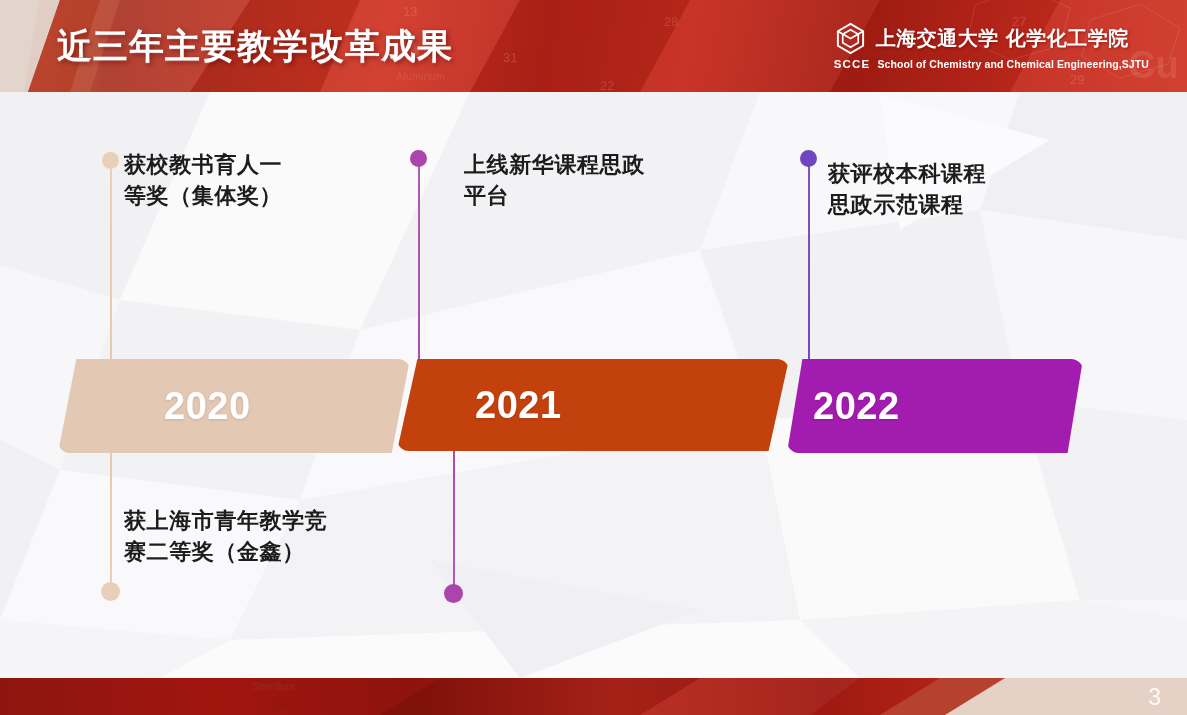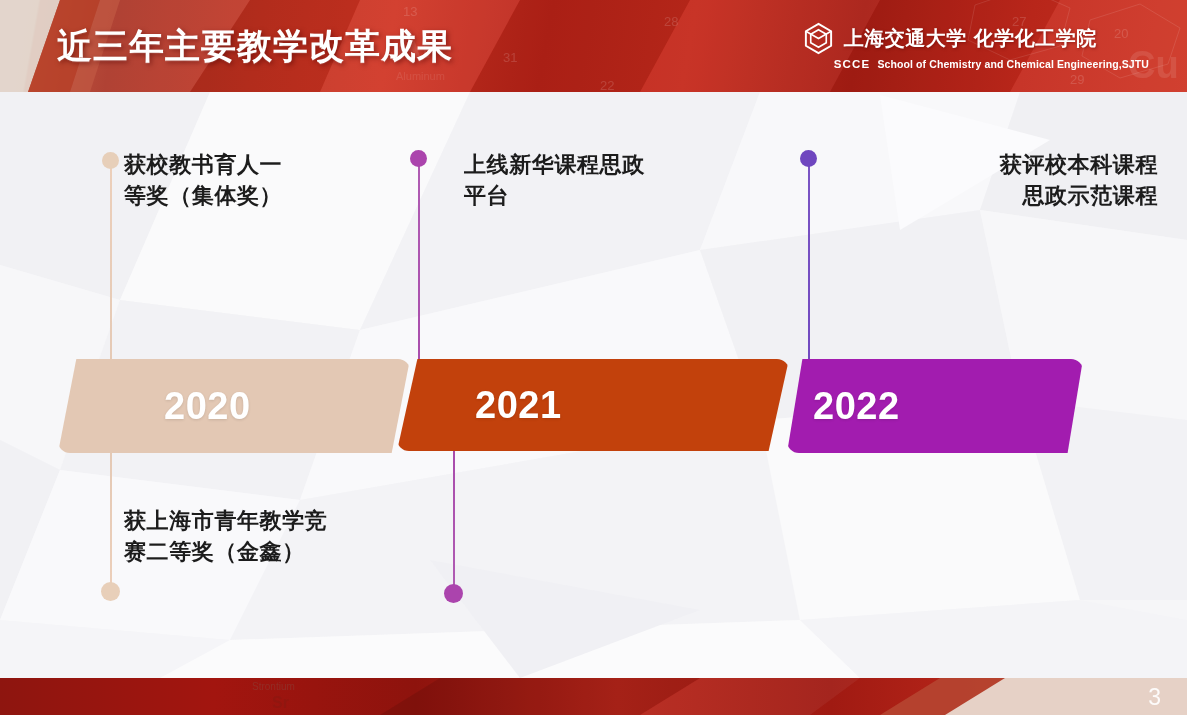--- a/index.html
+++ b/index.html
@@ -50,21 +50,21 @@
     z-index:5;
   }
   .logo-row1 { display:flex; align-items:center; gap:9px; }
   .logo-mark { width:33px; height:33px; flex:0 0 auto; }
   .logo-cn {
     font-size:20px; font-weight:bold; color:#ffffff; white-space:nowrap;
     letter-spacing:.5px;
     text-shadow:1px 1px 3px rgba(90,0,0,.5);
   }
   .logo-cn .seg2 { margin-left:7px; }
-  .logo-row2 { display:flex; align-items:baseline; gap:7px; margin-top:3px;margin-left:32px; }
+  .logo-row2 { display:flex; align-items:baseline; gap:7px; margin-top:3px; }
   .logo-scce { font-size:11.5px; font-weight:bold; color:#ffffff; letter-spacing:1.2px; }
   .logo-en { font-size:10.5px; font-weight:bold; color:#ffffff; letter-spacing:.1px; white-space:nowrap; }
 
   
   .timeline { position:absolute; left:0; top:92px; width:1187px; height:586px; }
 
   .track { position:absolute; inset:0; }
 
   
   .conn-line { position:absolute; width:2px; }
@@ -223,21 +223,21 @@
       <div class="event-text" style="left:464px; top:57px; width:360px;">上线新华课程思政
 平台</div>
 
       <div class="conn-line" style="left:808px; top:70px; height:255px; background:linear-gradient(180deg,#7b55c4 0%,#6f46bf 100%);"></div>
       <div class="dot" style="left:800px; top:58px; width:17px; height:17px; background:#6f46bf;"></div>
 
       <div class="year-banner" style="left:787px; top:243px; width:296px; height:94px; background:#a21caf; padding-left:26px;">
         <span class="year-label">2022</span>
       </div>
 
-      <div class="event-text" style="left:828px; top:57px; width:330px;text-align:right;">获评校本科课程
+      <div class="event-text" style="left:828px; top:66px; width:330px;">获评校本科课程
 思政示范课程</div>
 
     </div>
   </div>
 
   <div class="footer">
     <svg viewBox="0 0 1187 37" preserveAspectRatio="none" aria-hidden="true">
       <defs>
         <linearGradient id="fgrad" x1="0" y1="0" x2="1" y2="0">
           <stop offset="0%" stop-color="#8e150f"></stop>

